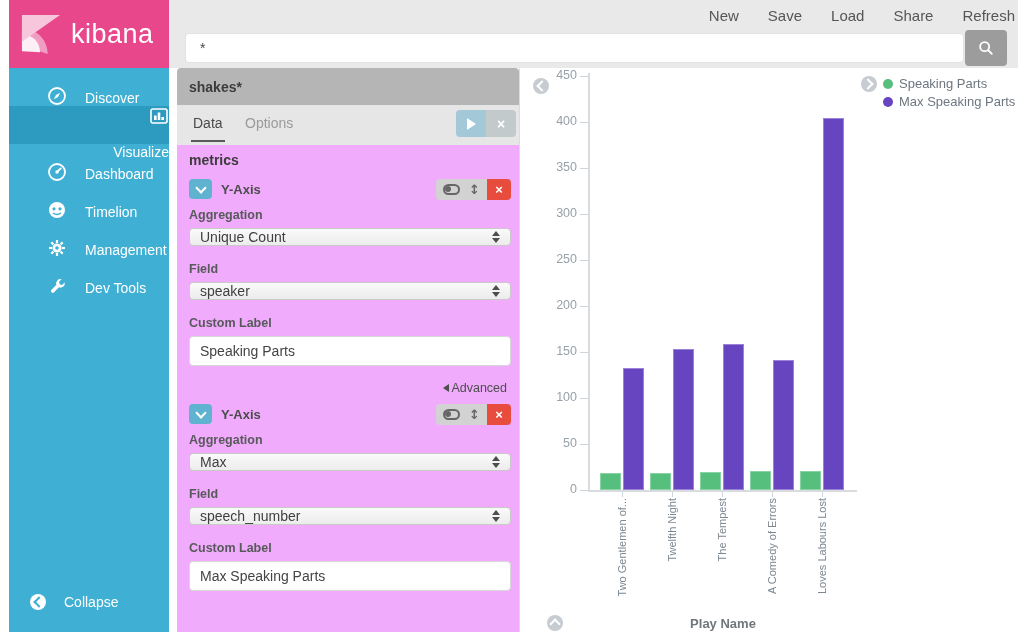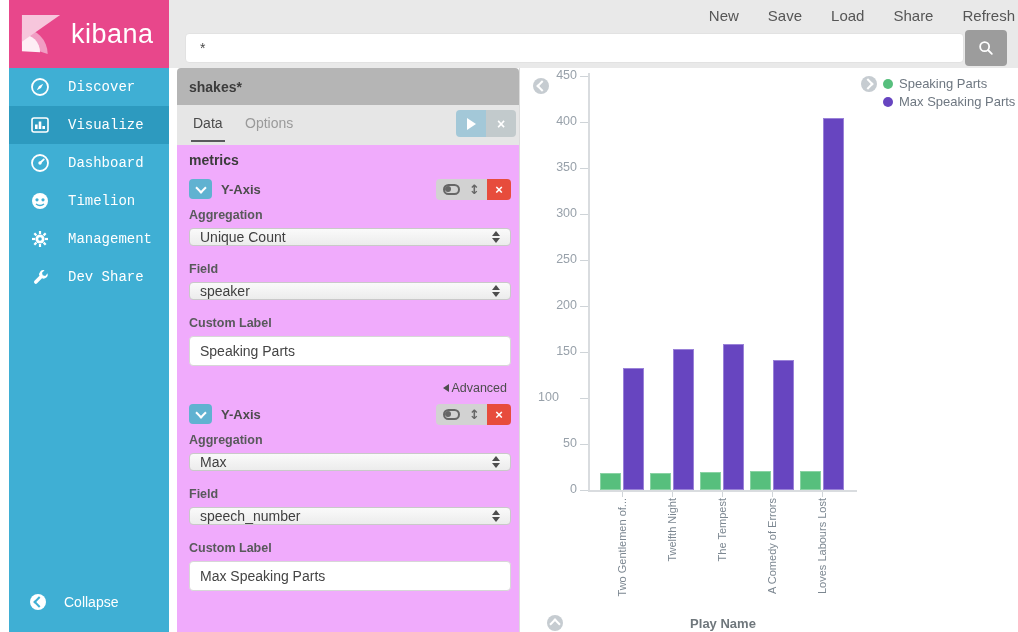--- a/index.html
+++ b/index.html
@@ -13,23 +13,23 @@
   .topbar{position:absolute;left:160px;top:0;width:858px;height:68px;background:#e9e9e9;}
   .topnav{position:absolute;top:0;right:12px;height:31px;display:flex;align-items:center;gap:29px;}
   .topnav .nav-item{font-size:15px;color:#565656;cursor:pointer;}
   .search-input{position:absolute;left:16px;top:33px;width:779px;height:30px;background:#fff;
                 border:1px solid #e2e2e2;border-radius:4px;box-sizing:border-box;
                 display:flex;align-items:center;padding-left:14px;font-size:14px;color:#4a4a4a;}
   .search-btn{position:absolute;left:796px;top:30px;width:42px;height:36px;background:#9c9c9c;
               border-radius:4px;display:flex;align-items:center;justify-content:center;}
   
   .sidebar{position:absolute;left:0;top:68px;width:160px;height:564px;background:#3fafd4;}
-  .side-item{height:38px;display:flex;align-items:center;gap:18px;padding-left:21px;
-             color:#fff;font-size:14px;cursor:pointer;font-family:Liberation Mono, monospace;}
-  .side-item.active{background:#2d9abf;}
+  .side-item{height:38px;display:flex;align-items:flex-end;gap:18px;padding-left:38px;
+             color:#fff;font-size:14px;cursor:pointer;}
+  .side-item.active{background:#2d9abf;flex-direction:column;}
   .side-item .ic{width:20px;height:20px;display:flex;align-items:center;justify-content:center;}
   .collapse-item{position:absolute;bottom:0;left:0;right:0;height:38px;display:flex;align-items:flex-start;
                  gap:18px;padding-left:21px;color:#fff;font-size:14px;cursor:pointer;}
   
   .circle{width:16px;height:16px;border-radius:50%;background:#c6ccd1;
           display:flex;align-items:center;justify-content:center;}
   .circle.white{background:#fff;}
   .chev{display:inline-block;width:6px;height:6px;border-right:2px solid #fff;border-bottom:2px solid #fff;}
   .chev.right{transform:rotate(-45deg);margin-left:-2px;}
   .chev.left{transform:rotate(135deg);margin-right:-2px;}
@@ -193,21 +193,21 @@
           </svg>
       </span>
       <span>Management</span>
     </div>
     <div class="side-item">
       <span class="ic">
         <svg width="19" height="19" viewBox="0 0 20 20">
             <path d="M17.5 5.5a4.5 4.5 0 0 1-5.9 5.4l-5.2 5.2a1.9 1.9 0 1 1-2.7-2.7l5.2-5.2a4.5 4.5 0 0 1 5.4-5.9L11.6 5l.7 2.7 2.7.7z" fill="#fff"></path>
           </svg>
       </span>
-      <span>Dev Share</span>
+      <span>Dev Tools</span>
     </div>
     <div class="collapse-item">
       <span class="circle white">
           <span class="chev left teal"></span>
         </span>
       <span>Collapse</span>
     </div>
   </div>
 
   <div class="index-bar">
@@ -319,21 +319,21 @@
     </div>
 
     <div class="axis-vline"></div>
     <div class="axis-hline"></div>
     <div id="plot"></div>
     <div class="xaxis-title">Play Name</div>
   <div class="ytick-label" style="top: 414px;">0</div>
       <div class="ytick-mark" style="top: 422px;"></div>
       <div class="ytick-label" style="top: 368px;">50</div>
       <div class="ytick-mark" style="top: 376px;"></div>
-      <div class="ytick-label" style="top: 322px; text-align: center;">100</div>
+      <div class="ytick-label" style="top: 322px;">100</div>
       <div class="ytick-mark" style="top: 330px;"></div>
       <div class="ytick-label" style="top: 276px;">150</div>
       <div class="ytick-mark" style="top: 284px;"></div>
       <div class="ytick-label" style="top: 230px;">200</div>
       <div class="ytick-mark" style="top: 238px;"></div>
       <div class="ytick-label" style="top: 184px;">250</div>
       <div class="ytick-mark" style="top: 192px;"></div>
       <div class="ytick-label" style="top: 138px;">300</div>
       <div class="ytick-mark" style="top: 146px;"></div>
       <div class="ytick-label" style="top: 92px;">350</div>

